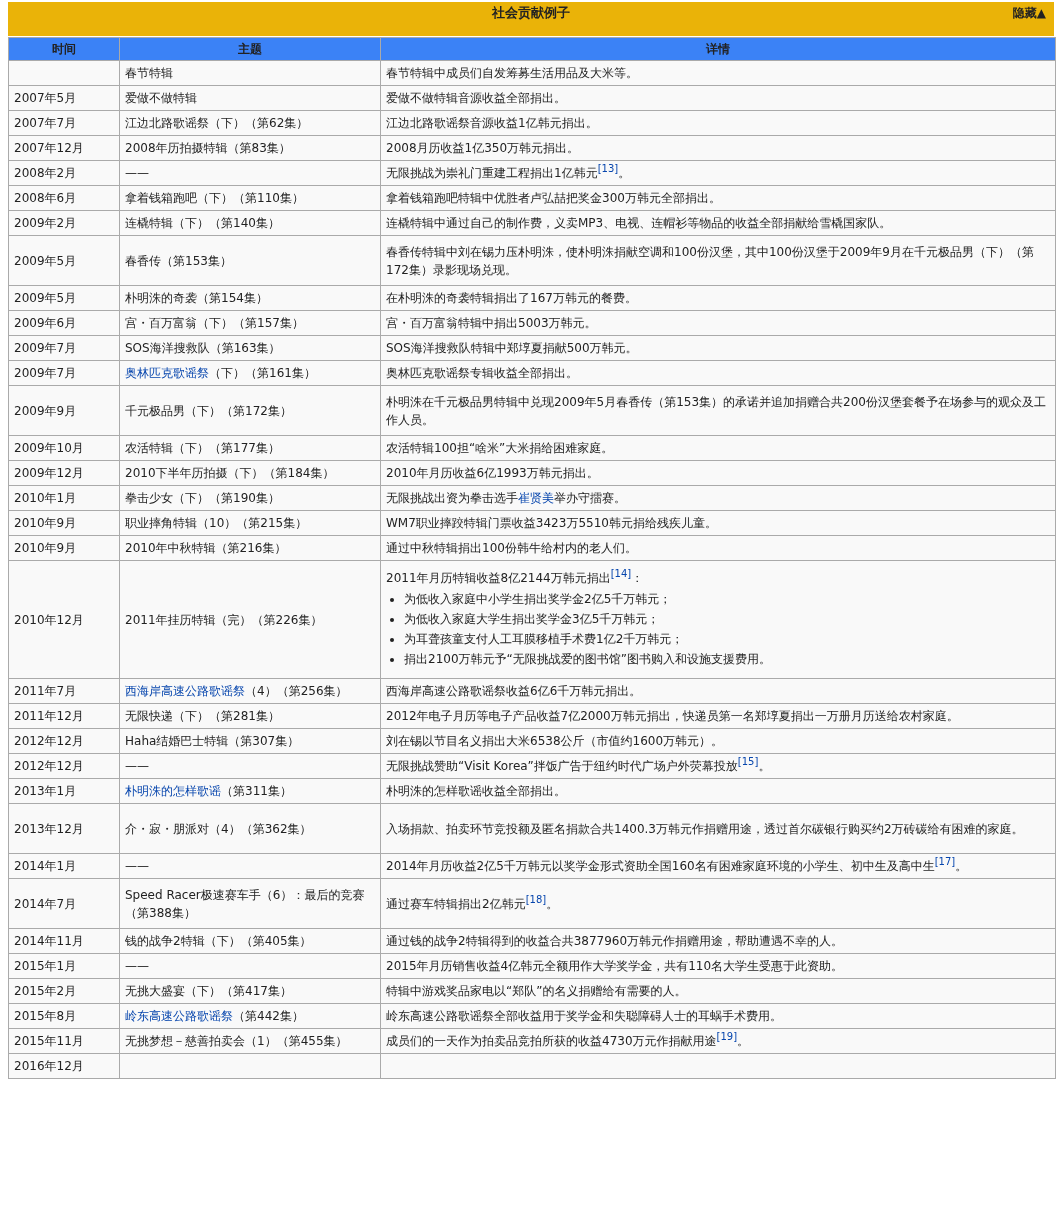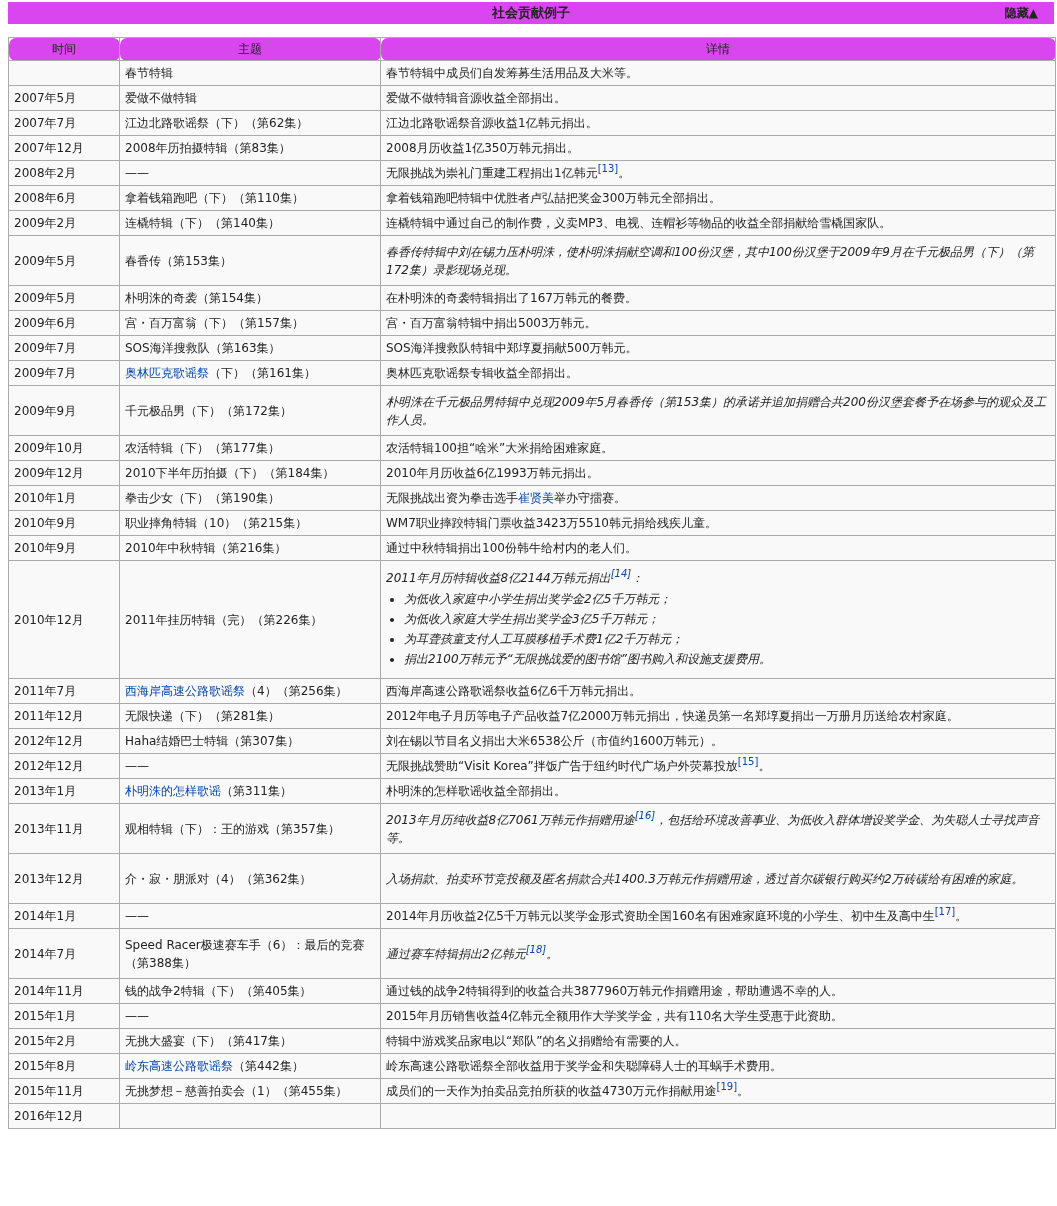--- a/index.html
+++ b/index.html
@@ -3,52 +3,52 @@
 <meta charset="utf-8">
 <style>
   html, body { margin: 0; padding: 0; background: #ffffff; }
   body {
     width: 1057px; height: 1206px; overflow: hidden;
     font-family: "DejaVu Sans", "Liberation Sans", sans-serif;
     font-size: 12px; color: #222;
   }
   .navbox { position: relative; width: 1057px; }
   .titlebar {
-    position: absolute; left: 8px; top: 2px; width: 1046px; height: 22px;
-    background: #d946ef;
+    position: absolute; left: 8px; top: 2px; width: 1046px; height: 34px;
+    background: #eab308;
   }
   .titlebar .title {
     position: absolute; left: 0; right: 0; top: 0; line-height: 22px;
     text-align: center; font-weight: bold; font-size: 13px; color: #222;
   }
   .titlebar .toggle {
-    position: absolute; right: 16px; top: 0; line-height: 22px;
+    position: absolute; right: 8px; top: 0; line-height: 22px;
     font-size: 12px; font-weight: bold; color: #222; cursor: pointer;
   }
   table.contrib {
     position: absolute; left: 8px; top: 37px; width: 1047px;
     border-collapse: collapse; table-layout: fixed;
     background: #f9f9f9;
   }
   table.contrib th, table.contrib td {
     border: 1px solid #aaaaaa; padding: 0 5px; vertical-align: middle;
     font-size: 12px; line-height: 18px;
   }
   table.contrib th {
-    background: #d946ef; height: 22px; text-align: center; font-weight: normal; border-radius: 7px;
+    background: #3b82f6; height: 22px; text-align: center; font-weight: bold;
   }
   table.contrib td { height: 24px; text-align: left; }
   col.c-time { width: 111px; }
   col.c-topic { width: 261px; }
   col.c-detail { width: 675px; }
   a.link { color: #0645ad; text-decoration: none; }
   sup.ref { color: #0645ad; font-size: 10px; line-height: 0; }
   ul.sub { margin: 2px 0 2px 0; padding-left: 18px; }
   ul.sub li { line-height: 20px; }
-  td.multi { padding-top: 3px; padding-bottom: 3px; font-style: italic; }
+  td.multi { padding-top: 3px; padding-bottom: 3px; }
 </style>
 </head>
 <body>
 
 <div class="navbox">
   <div class="titlebar">
     <div class="title">社会贡献例子</div>
     <div class="toggle">隐藏▲</div>
   </div>
 
@@ -185,25 +185,20 @@
           <td>2012年12月</td>
           <td><span>——</span></td>
           <td><span>无限挑战赞助“Visit Korea”拌饭广告于纽约时代广场户外荧幕投放</span><sup class="ref">[15]</sup><span>。</span></td>
         </tr>
         <tr>
           <td>2013年1月</td>
           <td><a class="link">朴明洙的怎样歌谣</a><span>（第311集）</span></td>
           <td><span>朴明洙的怎样歌谣收益全部捐出。</span></td>
         </tr>
         <tr style="height: 50px;">
-          <td>2013年11月</td>
-          <td><span>观相特辑（下）：王的游戏（第357集）</span></td>
-          <td class="multi"><span>2013年月历纯收益8亿7061万韩元作捐赠用途</span><sup class="ref">[16]</sup><span>，包括给环境改善事业、为低收入群体增设奖学金、为失聪人士寻找声音等。</span></td>
-        </tr>
-        <tr style="height: 50px;">
           <td>2013年12月</td>
           <td><span>介・寂・朋派对（4）（第362集）</span></td>
           <td class="multi"><span>入场捐款、拍卖环节竞投额及匿名捐款合共1400.3万韩元作捐赠用途，透过首尔碳银行购买约2万砖碳给有困难的家庭。</span></td>
         </tr>
         <tr>
           <td>2014年1月</td>
           <td><span>——</span></td>
           <td><span>2014年月历收益2亿5千万韩元以奖学金形式资助全国160名有困难家庭环境的小学生、初中生及高中生</span><sup class="ref">[17]</sup><span>。</span></td>
         </tr>
         <tr style="height: 50px;">

